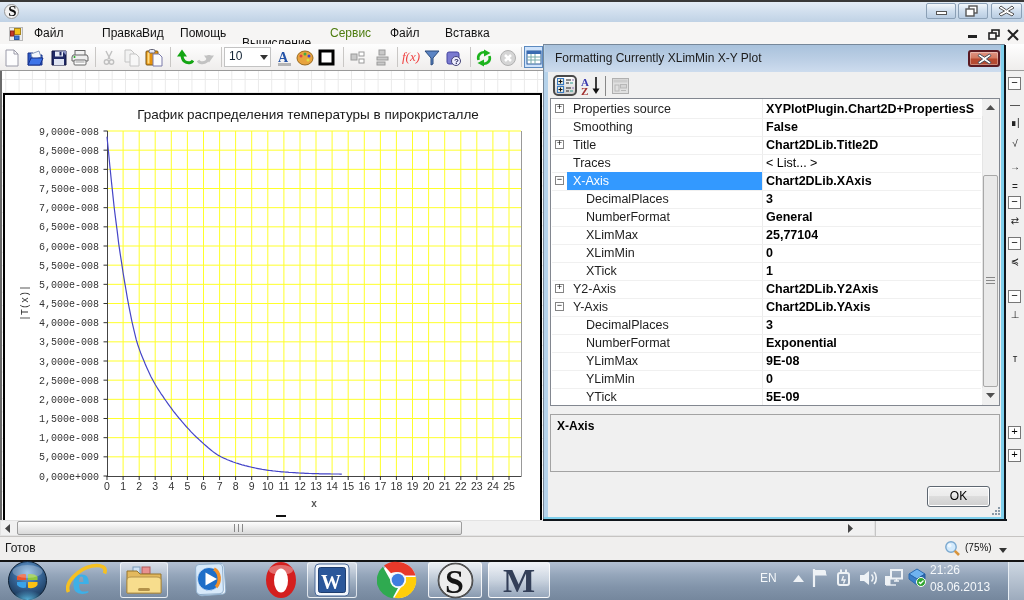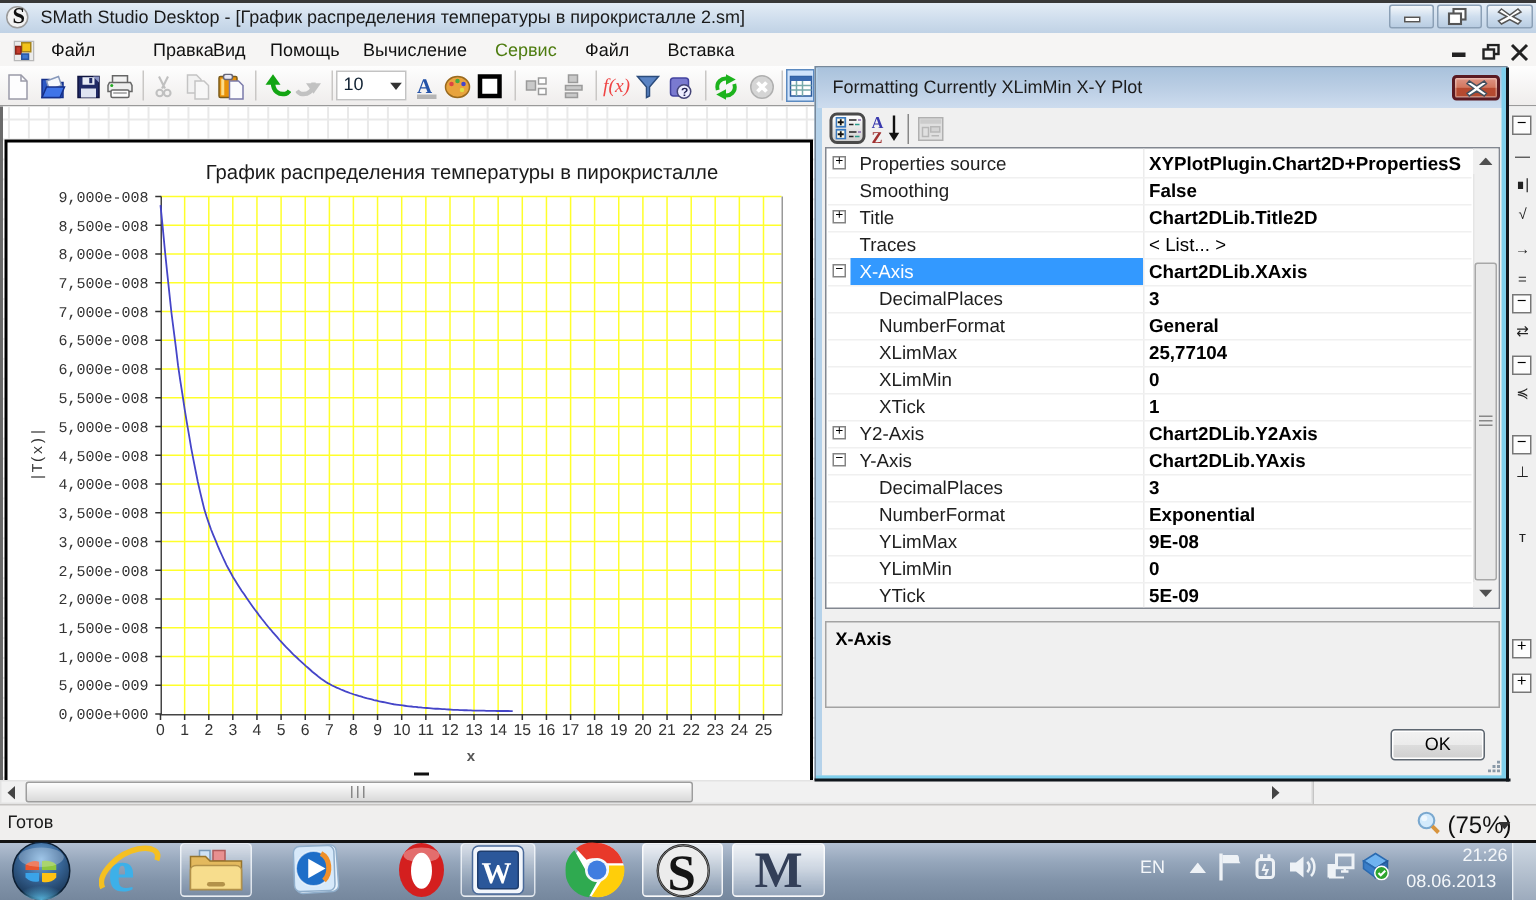--- a/index.html
+++ b/index.html
@@ -6,21 +6,20 @@
 .abs{position:absolute}
 .pgbox{position:absolute;left:4px;width:9px;height:9px;border:1px solid #848484;background:#fff;font:9px "Liberation Mono",monospace;line-height:7px;text-align:center;color:#000}
 .pgl{position:absolute;height:18px;line-height:18px;font-size:12.5px;color:#1e1e1e;white-space:nowrap}
 .pgv{position:absolute;left:215px;top:0;height:18px;line-height:18px;font-size:12.5px;color:#000;white-space:nowrap;max-width:216px;overflow:hidden}
 </style></head><body>
 <div id="screen">
 
 <div class="abs" style="left:0;top:0;width:1024px;height:22px;background:linear-gradient(#e3ecf6,#cddcec 60%,#c0d2e5);border-top:2px solid #383838"></div>
 <div class="abs" style="left:4px;top:4px;width:15px;height:15px;border-radius:50%;background:#f2f2f2;border:1px solid #9a9a9a"></div>
 <div class="abs" style="left:4px;top:3px;width:17px;text-align:center;font:bold 15px 'Liberation Serif',serif;color:#111">S</div>
-<div class="abs" style="left:27px;top:4px;font-size:12px;color:#1a1a1a">SMath Studio Desktop - [График распределения температуры в пирокристалле 2.sm]</div>
 
 <div class="abs" style="left:926px;top:3px;width:30px;height:16px;background:linear-gradient(#f4f8fb,#cfdeee 50%,#b9cde2);border:1px solid #8ba0b6;border-radius:2px"></div>
 <div class="abs" style="left:936px;top:11px;width:11px;height:4px;background:#fff;border:1px solid #555"></div>
 <div class="abs" style="left:958px;top:3px;width:30px;height:16px;background:linear-gradient(#f4f8fb,#cfdeee 50%,#b9cde2);border:1px solid #8ba0b6;border-radius:2px"></div>
 <svg class="abs" style="left:964px;top:5px" width="18" height="13">
       <rect x="5" y="1" width="8" height="7" fill="#fff" stroke="#555" stroke-width="1.4"></rect>
       <rect x="2" y="4" width="8" height="7" fill="#fff" stroke="#555" stroke-width="1.4"></rect>
     </svg>
 <div class="abs" style="left:991px;top:3px;width:31px;height:16px;background:linear-gradient(#f4f8fb,#cfdeee 50%,#b9cde2);border:1px solid #8ba0b6;border-radius:2px"></div>
 <svg class="abs" style="left:998px;top:5px" width="17" height="12">
@@ -31,21 +30,21 @@
 <svg class="abs" style="left:9px;top:27px" width="14" height="14">
       <rect x="0.5" y="0.5" width="13" height="13" fill="#ebebeb" stroke="#b8b8b8"></rect>
       <rect x="5.5" y="1.5" width="6" height="6" fill="#f2c21a" stroke="#a8851a"></rect>
       <rect x="1.5" y="4" width="3.5" height="5" fill="#c43a2a" stroke="#8a2418"></rect>
       <rect x="5.5" y="9" width="4.5" height="3.5" fill="#3e78d0" stroke="#2a55a0"></rect>
     </svg>
 <div class="abs" style="top:22px;height:22px;line-height:22px;font-size:12px;color:#111;left:34px">Файл</div>
 <div class="abs" style="top:22px;height:22px;line-height:22px;font-size:12px;color:#111;left:102px">Правка</div>
 <div class="abs" style="top:22px;height:22px;line-height:22px;font-size:12px;color:#111;left:142px">Вид</div>
 <div class="abs" style="top:22px;height:22px;line-height:22px;font-size:12px;color:#111;left:180px">Помощь</div>
-<div class="abs" style="top:22px;height:22px;line-height:22px;font-size:12px;color:#111;left:242px">Вычисление</div>
+<div class="abs" style="top:32px;height:22px;line-height:22px;font-size:12px;color:#111;left:242px">Вычисление</div>
 <div class="abs" style="top:22px;height:22px;line-height:22px;font-size:12px;color:#4d7c0f;left:330px">Сервис</div>
 <div class="abs" style="top:22px;height:22px;line-height:22px;font-size:12px;color:#111;left:390px">Файл</div>
 <div class="abs" style="top:22px;height:22px;line-height:22px;font-size:12px;color:#111;left:445px">Вставка</div>
 
 <div class="abs" style="left:968px;top:35px;width:9px;height:3px;background:#222"></div>
 <svg class="abs" style="left:988px;top:29px" width="13" height="12">
       <rect x="4" y="1" width="7" height="6" fill="none" stroke="#222" stroke-width="1.6"></rect>
       <rect x="1" y="4" width="7" height="6" fill="#f6f5f4" stroke="#222" stroke-width="1.6"></rect>
     </svg>
 <svg class="abs" style="left:1007px;top:29px" width="12" height="12">
@@ -348,21 +347,21 @@
     </svg>
 <div class="abs" style="left:875px;top:520px;width:1px;height:16px;background:#c5c5c5"></div>
 
 <div class="abs" style="left:0;top:536px;width:1024px;height:24px;background:#f0efee;border-top:1px solid #c6c4c2"></div>
 <div class="abs" style="left:5px;top:541px;font-size:12px;color:#1a1a1a">Готов</div>
 <svg class="abs" style="left:944px;top:540px" width="18" height="18">
       <circle cx="7" cy="7" r="5.2" fill="#d3eafc" stroke="#7aa8cf" stroke-width="1.4"></circle>
       <circle cx="5.5" cy="5.5" r="2" fill="#eef7fe"></circle>
       <line x1="10.8" y1="10.8" x2="15" y2="15" stroke="#d8943c" stroke-width="2.6"></line>
     </svg>
-<div class="abs" style="left:965px;top:542px;font-size:16px;color:#111">(75%)</div>
+<div class="abs" style="left:965px;top:542px;font-size:10px;color:#111">(75%)</div>
 <svg class="abs" style="left:999px;top:548px" width="8" height="5">
       <path d="M0 0 L8 0 L4 5 Z" fill="#333"></path>
     </svg>
 
 <div class="abs" style="left:0;top:560px;width:1024px;height:40px;background:linear-gradient(#b3c0d2,#94a5ba 35%,#8294aa 65%,#75879d);border-top:2px solid #141414"></div>
 <svg class="abs" style="left:7px;top:561px" width="41" height="39">
 <defs>
         <radialGradient id="orb" cx="50%" cy="30%" r="75%">
           <stop offset="0%" stop-color="#7fb2e0"></stop>
           <stop offset="45%" stop-color="#39689a"></stop>
@@ -458,22 +457,22 @@
       <rect x="1" y="8" width="5.5" height="9" fill="#eef2f6"></rect>
       <path d="M2 17 L12 17" stroke="#eef2f6" stroke-width="1.4"></path>
     </svg>
     <svg class="abs" style="left:908px;top:568px" width="18" height="19">
       <path d="M9 1 L17 6 L9 11 L1 6 Z" fill="#6fb3f0" stroke="#2a6ab0"></path>
       <path d="M1 6 L9 11 L9 17 L1 11 Z" fill="#3a7ec8" stroke="#2a6ab0"></path>
       <path d="M17 6 L9 11 L9 17 L17 11 Z" fill="#2f6cb4" stroke="#255a9a"></path>
       <circle cx="13" cy="14" r="4.5" fill="#2fa52f" stroke="#fff"></circle>
       <path d="M11 14 L12.5 15.5 L15.5 12.5" stroke="#fff" stroke-width="1.4" fill="none"></path>
     </svg>
-    <div class="abs" style="left:930px;top:563px;width:75px;text-align:right;font-size:12px;color:#f4f7fa">21:26</div>
-    <div class="abs" style="left:930px;top:580px;width:75px;text-align:center;font-size:12px;color:#f4f7fa">08.06.2013</div>
+    <div class="abs" style="left:930px;top:563px;width:75px;text-align:left;font-size:12px;color:#f4f7fa">21:26</div>
+    <div class="abs" style="left:930px;top:580px;width:75px;text-align:left;font-size:12px;color:#f4f7fa">08.06.2013</div>
     <div class="abs" style="left:1008px;top:562px;width:16px;height:38px;background:linear-gradient(#cdd7e2,#9dabbd);border-left:1px solid #e8eef4"></div>
 
 <div class="abs" style="left:543px;top:44px;width:462px;height:476px;background:#b5d2ea;border:1px solid #77889a;border-radius:0">
 
   <div class="abs" style="left:1px;top:0;width:460px;height:27px;background:linear-gradient(#a9c2dc,#bccfe5 55%,#cddcee)">
   </div>
   <div class="abs" style="left:11px;top:6px;font-size:12px;color:#1c1c1c">Formatting Currently XLimMin X-Y Plot</div>
 
   <div class="abs" style="left:424px;top:5px;width:32px;height:17px;border-radius:3px;border:2px solid #5a1a22;background:linear-gradient(#df9484,#d2775f 48%,#b8492f 52%,#b24a31);box-shadow:inset 0 0 0 1px rgba(255,255,255,.35)"></div>
   <svg class="abs" style="left:433px;top:8px" width="15" height="12">

